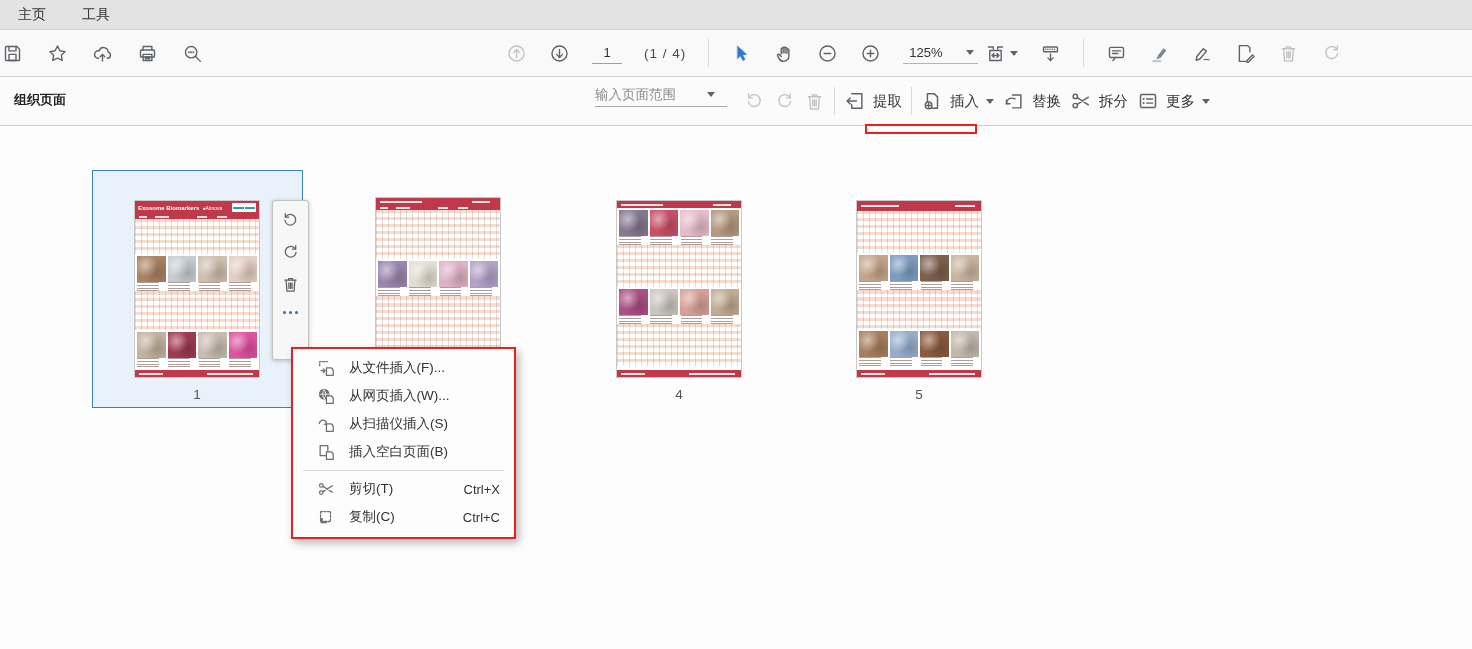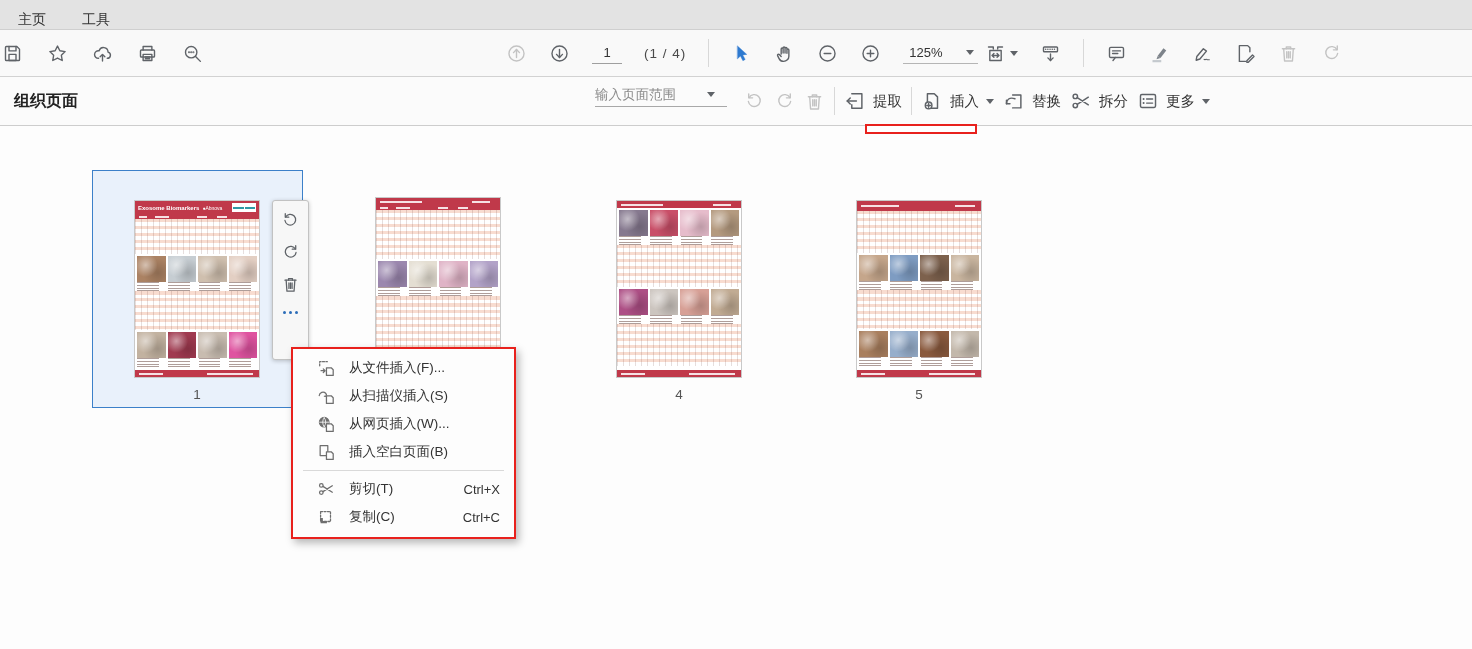--- a/index.html
+++ b/index.html
@@ -1,21 +1,21 @@
 <!DOCTYPE html>
 <html><head>
 <meta charset="utf-8">
 <style>
   * { box-sizing: border-box; margin: 0; padding: 0; }
   html,body { width:1472px; height:649px; overflow:hidden;
     font-family:"Liberation Sans","DejaVu Sans",sans-serif; background:#fdfdfd; }
   .app { position:relative; width:1472px; height:649px; }
 
   
-  .tabbar { position:relative; height:30px; background:#e3e3e3; border-bottom:1px solid #cfcfcf; display:flex; align-items:flex-end; }
+  .tabbar { position:relative; height:30px; background:#e3e3e3; border-bottom:1px solid #cfcfcf; display:flex; align-items:center; }
   .tab-btn { padding:0 18px; display:flex; align-items:center; font-size:14px; color:#333; cursor:default; }
   .doc-tab { margin-left:30px; width:181px; background:#f9f9f9; border-left:1px solid #cfcfcf; border-right:1px solid #cfcfcf;
     display:flex; align-items:center; justify-content:center; gap:12px; font-size:13px; color:#444; position:relative; top:1px; height:30px; }
   .doc-tab .close { color:#666; font-size:13px; line-height:1; }
 
   
   .toolbar { position:relative; height:47px; background:#f9f9f9; border-bottom:1px solid #d2d2d2; }
   .tb-group { position:absolute; top:0; height:46px; display:flex; align-items:center; }
   .tb-left { left:2px; gap:24px; }
   .tb-center { left:506px; gap:22px; }
@@ -27,21 +27,21 @@
   .pageno { width:30px; border:none; outline:none; background:transparent; border-bottom:1px solid #9f9f9f;
     font-size:13px; color:#333; text-align:center; height:22px; font-family:inherit; }
   .pagecount { font-size:13.5px; color:#4a4a4a; letter-spacing:1px; }
   .zoomsel { display:flex; align-items:center; gap:23px; border-bottom:1px solid #b5b5b5; padding:2px 4px 3px 6px; }
   .zoomsel .zval { font-size:13px; color:#333; }
   .caret { width:0; height:0; border-left:4px solid transparent; border-right:4px solid transparent; border-top:5px solid #5f6368; display:inline-block; }
   .iconpair { display:flex; align-items:center; gap:4px; }
 
   
   .orgbar { position:relative; height:49px; background:#fbfbfb; border-bottom:1px solid #cdcdcd; }
-  .org-title { position:absolute; left:14px; top:14px; font-size:16px; font-weight:bold; color:#222; }
+  .org-title { position:absolute; left:14px; top:14px; font-size:13px; font-weight:bold; color:#222; }
   .rangewrap { position:absolute; left:595px; top:10px; width:132px; display:flex; align-items:center; gap:8px;
     border-bottom:1px solid #a8a8a8; padding-bottom:4px; }
   .rangewrap input { border:none; outline:none; background:transparent; width:104px; font-size:13.5px; color:#555; font-family:inherit; }
   .rangewrap input::placeholder { color:#8b8b8b; opacity:1; }
   .org-actions { position:absolute; left:744px; top:0; height:48px; display:flex; align-items:center; gap:9px; }
   .org-btn { display:flex; align-items:center; gap:7px; font-size:14.5px; color:#333; }
   .org-btn .icon { width:22px; height:22px; }
 
   
   .red-annot { position:absolute; left:865px; top:124px; width:112px; height:10px;
@@ -460,32 +460,32 @@
         <div class="mitem">
           <span class="mi"><svg viewBox="0 0 20 20">
               <path d="M3 7.5V3h8.5" stroke-dasharray="2.2 1.6"></path>
               <path d="M4.5 13h4.5M9 13l-2-2M9 13l-2 2"></path>
               <path d="M10.5 9.8h5.3l2.2 2.2v6.2h-7.5z" fill="#fdfdfd"></path>
             </svg></span>
           <span>从文件插入(F)...</span>
         </div>
         <div class="mitem">
           <span class="mi"><svg viewBox="0 0 20 20">
-              <path d="M2.5 9.5C2.8 5.8 7.2 4.4 9.6 6.9c1.8 1.9.6 4-1.4 3.4"></path>
-              <path d="M10.5 9.8h5.3l2.2 2.2v6.2h-7.5z" fill="#fdfdfd"></path>
-            </svg></span>
-          <span>从扫描仪插入(S)</span>
-        </div>
-        <div class="mitem">
-          <span class="mi"><svg viewBox="0 0 20 20">
               <circle cx="8" cy="8" r="5.3" fill="#6e6e6e"></circle>
               <path d="M3 8h10M8 3a7.8 7.8 0 0 1 0 10M8 3a7.8 7.8 0 0 0 0 10" stroke="#fff" stroke-width=".9"></path>
               <path d="M10.5 9.8h5.3l2.2 2.2v6.2h-7.5z" fill="#fdfdfd"></path>
             </svg></span>
           <span>从网页插入(W)...</span>
+        </div>
+        <div class="mitem">
+          <span class="mi"><svg viewBox="0 0 20 20">
+              <path d="M2.5 9.5C2.8 5.8 7.2 4.4 9.6 6.9c1.8 1.9.6 4-1.4 3.4"></path>
+              <path d="M10.5 9.8h5.3l2.2 2.2v6.2h-7.5z" fill="#fdfdfd"></path>
+            </svg></span>
+          <span>从扫描仪插入(S)</span>
         </div>
         <div class="mitem">
           <span class="mi"><svg viewBox="0 0 20 20">
               <rect x="3.5" y="3" width="8.5" height="11"></rect>
               <path d="M10.5 9.8h5.3l2.2 2.2v6.2h-7.5z" fill="#fdfdfd"></path>
             </svg></span>
           <span>插入空白页面(B)</span>
         </div>
         <div class="msep"></div>
         <div class="mitem">

